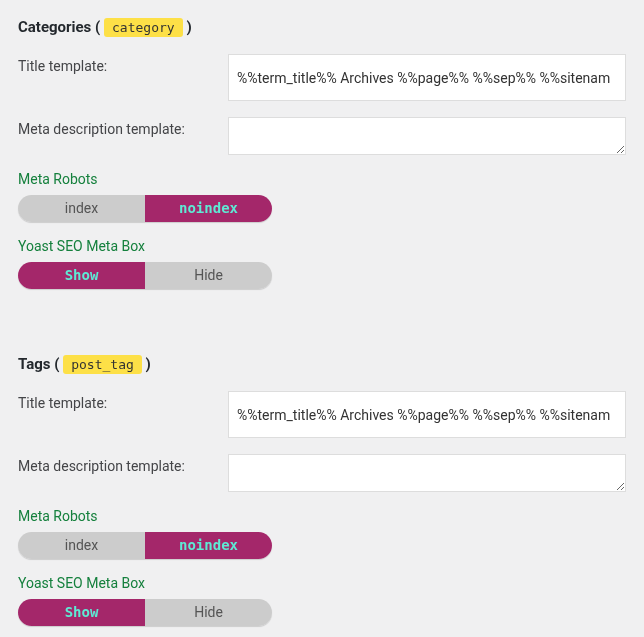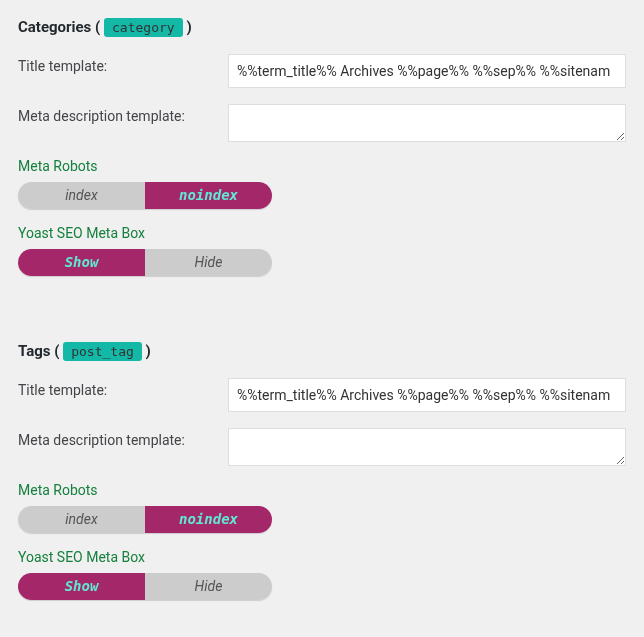--- a/index.html
+++ b/index.html
@@ -16,42 +16,42 @@
     margin-bottom: 50px;
   }
   .section:last-child { margin-bottom: 0; }
   h3 {
     font-size: 15px;
     font-weight: 700;
     margin: 0 0 18px 0;
     color: #23282d;
   }
   h3 code {
-    background: #14b8a6;
+    background: #fde047;
     border-radius: 3px;
     padding: 2px 8px;
     font-family: Consolas, Monaco, monospace;
     font-size: 13px;
     font-weight: normal;
     color: #333;
   }
   .row {
     display: flex;
     align-items: flex-start;
     margin-bottom: 16px;
   }
   .row label {
     width: 210px;
     font-size: 14px;
     color: #444548;
     padding-top: 4px;
   }
   .row input[type="text"] {
     flex: 1;
-    height: 34px;
+    height: 47px;
     padding: 4px 8px;
     border: 1px solid #ddd;
     background: #fff;
     font-size: 14px;
     color: #333;
     font-family: inherit;
   }
   .row textarea {
     flex: 1;
     height: 38px;
@@ -76,21 +76,20 @@
     margin-bottom: 16px;
     box-shadow: 0 1px 1px rgba(0,0,0,0.15);
   }
   .toggle-opt {
     width: 127px;
     text-align: center;
     line-height: 27px;
     font-size: 14px;
     cursor: pointer;
     user-select: none;
-    font-style: italic;
   }
   .toggle-opt.inactive {
     background: #ccc;
     color: #555;
   }
   .toggle-opt.active {
     background: #a4276a;
     color: #5eead4;
     font-weight: 700;
     font-family: Consolas, Monaco, monospace;

